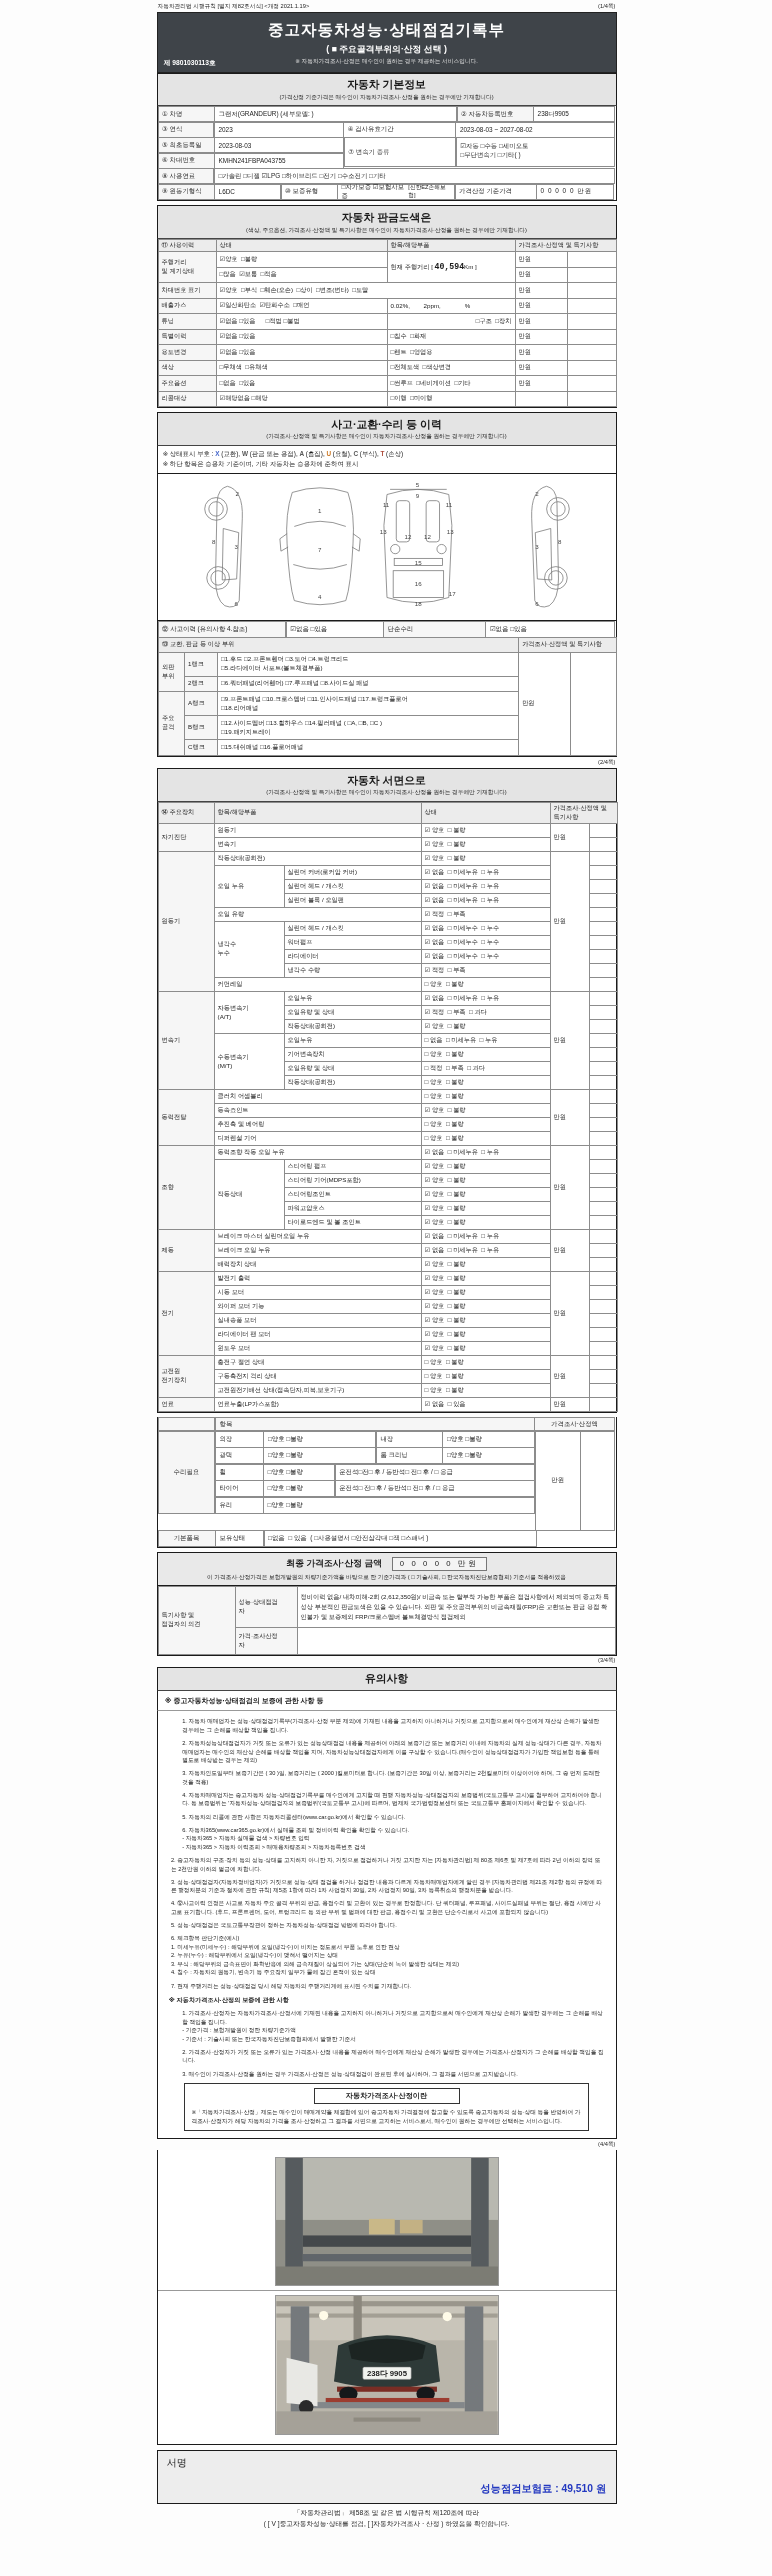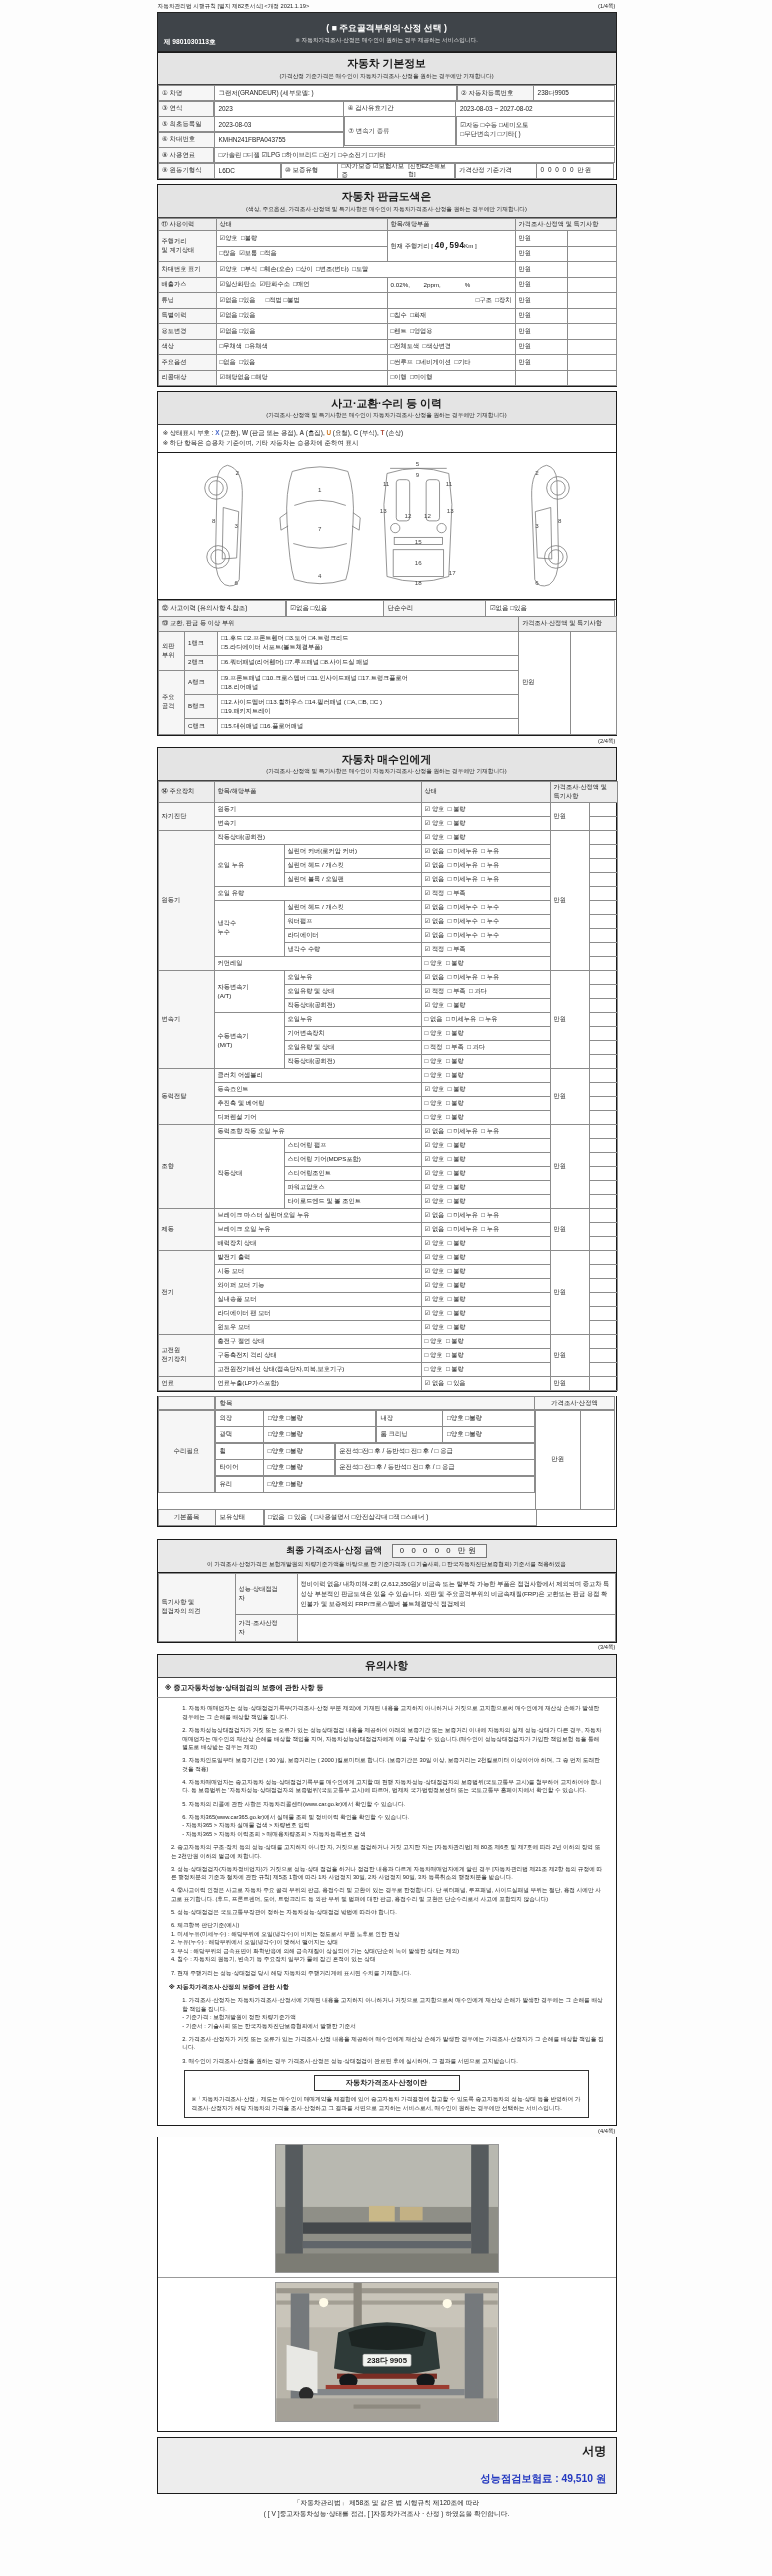--- a/index.html
+++ b/index.html
@@ -54,35 +54,36 @@
   .nheading{font-weight:bold;font-size:6.2px;margin:2.1px 0 5.2px;}
   .defbox{border:0.8px solid #333;margin:5.2px 15.5px 2.1px;padding:4.1px 6.2px 4.6px;}
   .defbox .t{display:block;width:144px;margin:0 auto 3.6px;text-align:center;border:0.8px solid #333;font-weight:bold;font-size:7.2px;padding:1.5px 0;}
   .defbox .b{font-size:5.7px;line-height:1.55;}
   
   .photo{display:block;margin:4.1px auto;border:0.5px solid #999;}
   .photowrap{border:1px solid #1b1b1b;border-top:none;background:#fff;padding:2.1px 0 5.2px;}
   .photodiv{border-top:0.5px solid #999;width:100%;}
   
   .signband{border:1px solid #1b1b1b;background:#ededed;padding:5.2px 9.3px 7.2px;margin-top:5.2px;}
-  .signband .s{text-align:right;font-size:12px;font-weight:bold;}
+  .signband .s{text-align:left;font-size:10px;}
   .signband .fee{text-align:right;font-size:10.3px;font-weight:bold;color:#2439c0;margin-top:11.3px;}
   .footer{text-align:center;font-size:6.7px;line-height:1.6;padding-top:4.1px;}
 </style>
 </head>
 <body>
 
 <div class="page">
 
   <div class="topline">
     <span>자동차관리법 시행규칙 [별지 제82호서식] &lt;개정 2021.1.19&gt;</span>
     <span>(1/4쪽)</span>
   </div>
 
   <div class="darkband">
+    <h1>중고자동차성능·상태점검기록부</h1>
     <div class="sub">( ■ 주요골격부위의·산정 선택 )</div>
     <div class="note">※ 자동차가격조사·산정은 매수인이 원하는 경우 제공하는 서비스입니다.</div>
     <div class="docno">제 9801030113호</div>
   </div>
 
   <div class="band">
     <h2>자동차 기본정보</h2>
     <div class="bsub">(가격산정 기준가격은 매수인이 자동차가격조사·산정을 원하는 경우에만 기재합니다)</div>
   </div>
   <div class="sheet" style="padding:0.5px;">
@@ -358,21 +359,21 @@
       <tr style="height:15.5px;">
         <td class="lbl ctr">C랭크</td>
         <td class="pre">□15.대쉬패널  □16.플로어패널</td>
       </tr>
     </tbody>
       </table>
   </div>
   <div class="marker">(2/4쪽)</div>
 
   <div class="band">
-    <h2>자동차 매수인에게</h2>
+    <h2>자동차 서면으로</h2>
     <div class="bsub">(가격조사·산정액 및 특기사항은 매수인이 자동차가격조사·산정을 원하는 경우에만 기재합니다)</div>
   </div>
   <div class="sheet">
     <table class="tb">
       <colgroup>
           <col style="width:56px">
           <col style="width:70px">
           <col style="width:137px">
           <col style="width:129px">
           <col style="width:39px">
@@ -667,21 +668,21 @@
       <div class="fcell ctr" style="width:46px;height:100px;justify-content:center;">만원</div>
       <div class="fcell" style="width:35px;height:100px;"></div>
     </div>
     <div class="frow" style="height:16.5px;margin-top:-0.5px;">
       <div class="fcell fl ctr" style="width:58px;justify-content:center;">기본품목</div>
       <div class="fcell" style="width:49px;">보유상태</div>
       <div class="fcell presp" style="width:273px;">□없음  □ 있음  ( □사용설명서 □안전삼각대 □잭 □스패너 )</div>
     </div>
   </div>
 
-  <div class="finalband" style="margin-top:12px;">
+  <div class="finalband" style="margin-top:4px;">
     <span class="t">최종 가격조사·산정 금액</span>
     <span class="amt">0 0 0 0 0 만원</span>
     <div class="n">이 가격조사·산정가격은 보험개발원의 차량기준가액을 바탕으로 한 기준가격과 ( □ 기술사회, □ 한국자동차진단보증협회) 기준서를 적용하였음</div>
   </div>
 
   <div class="sheet">
     <table class="tb">
       <colgroup>
           <col style="width:77px">
           <col style="width:62px">

